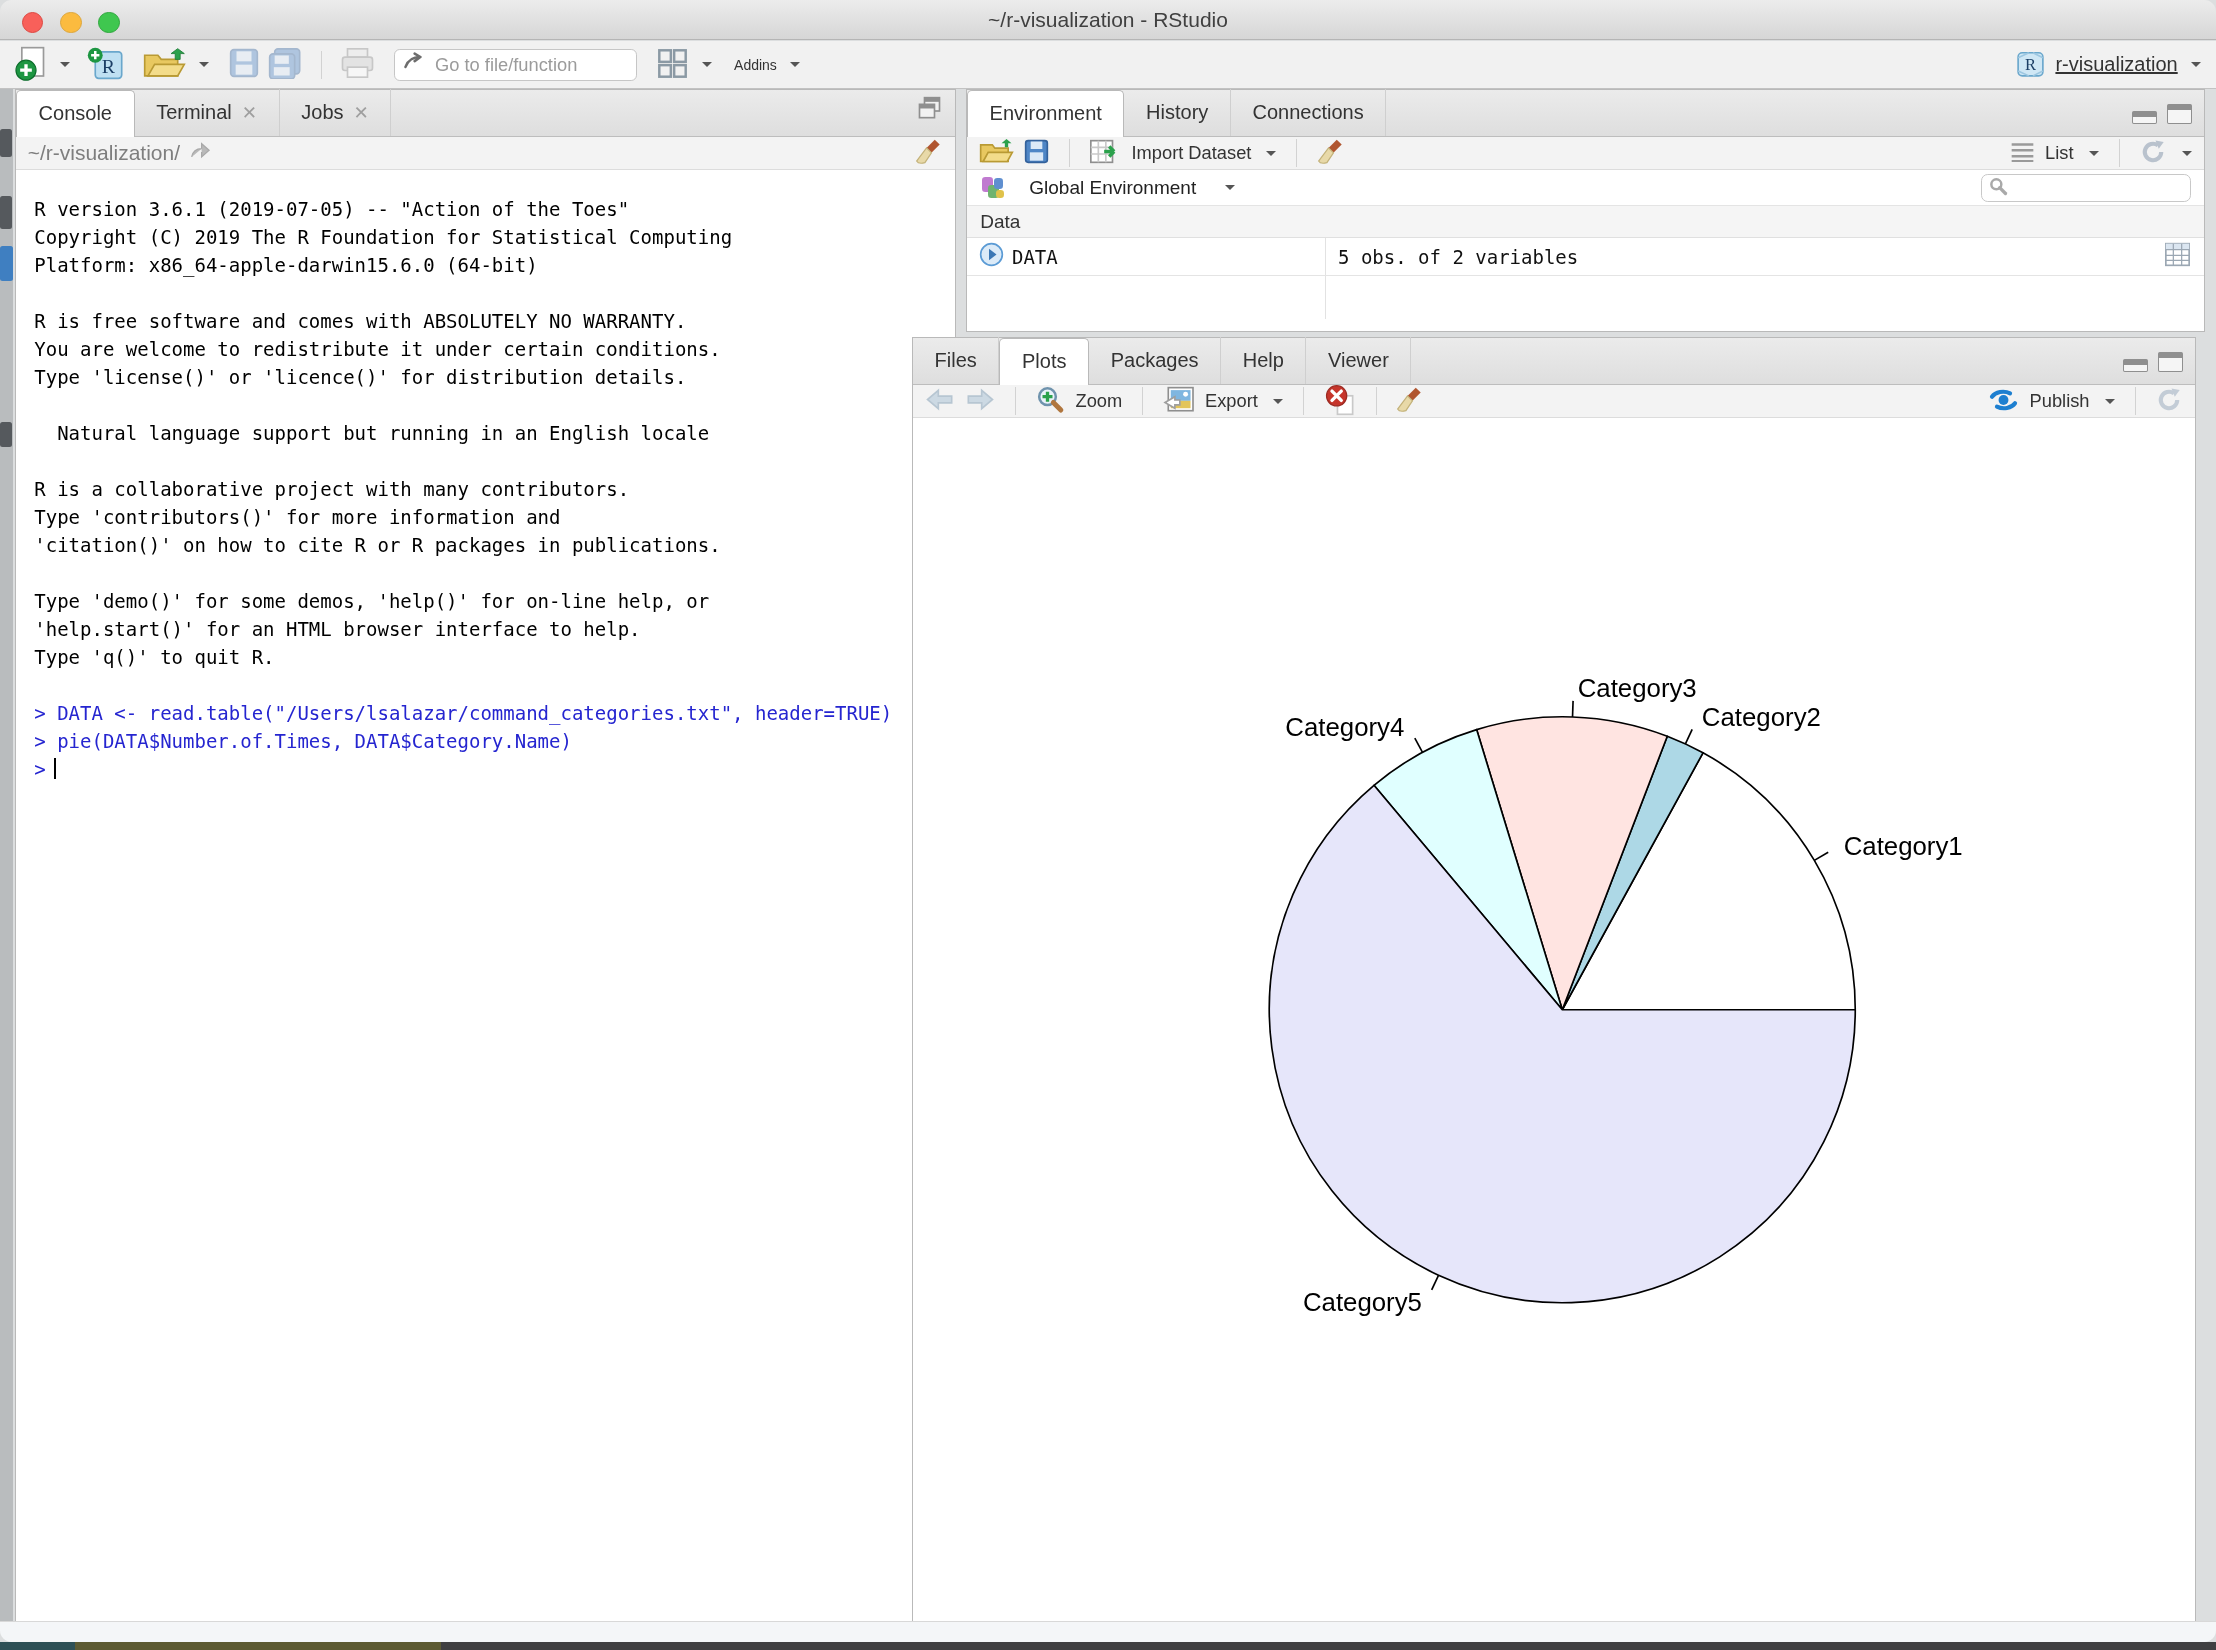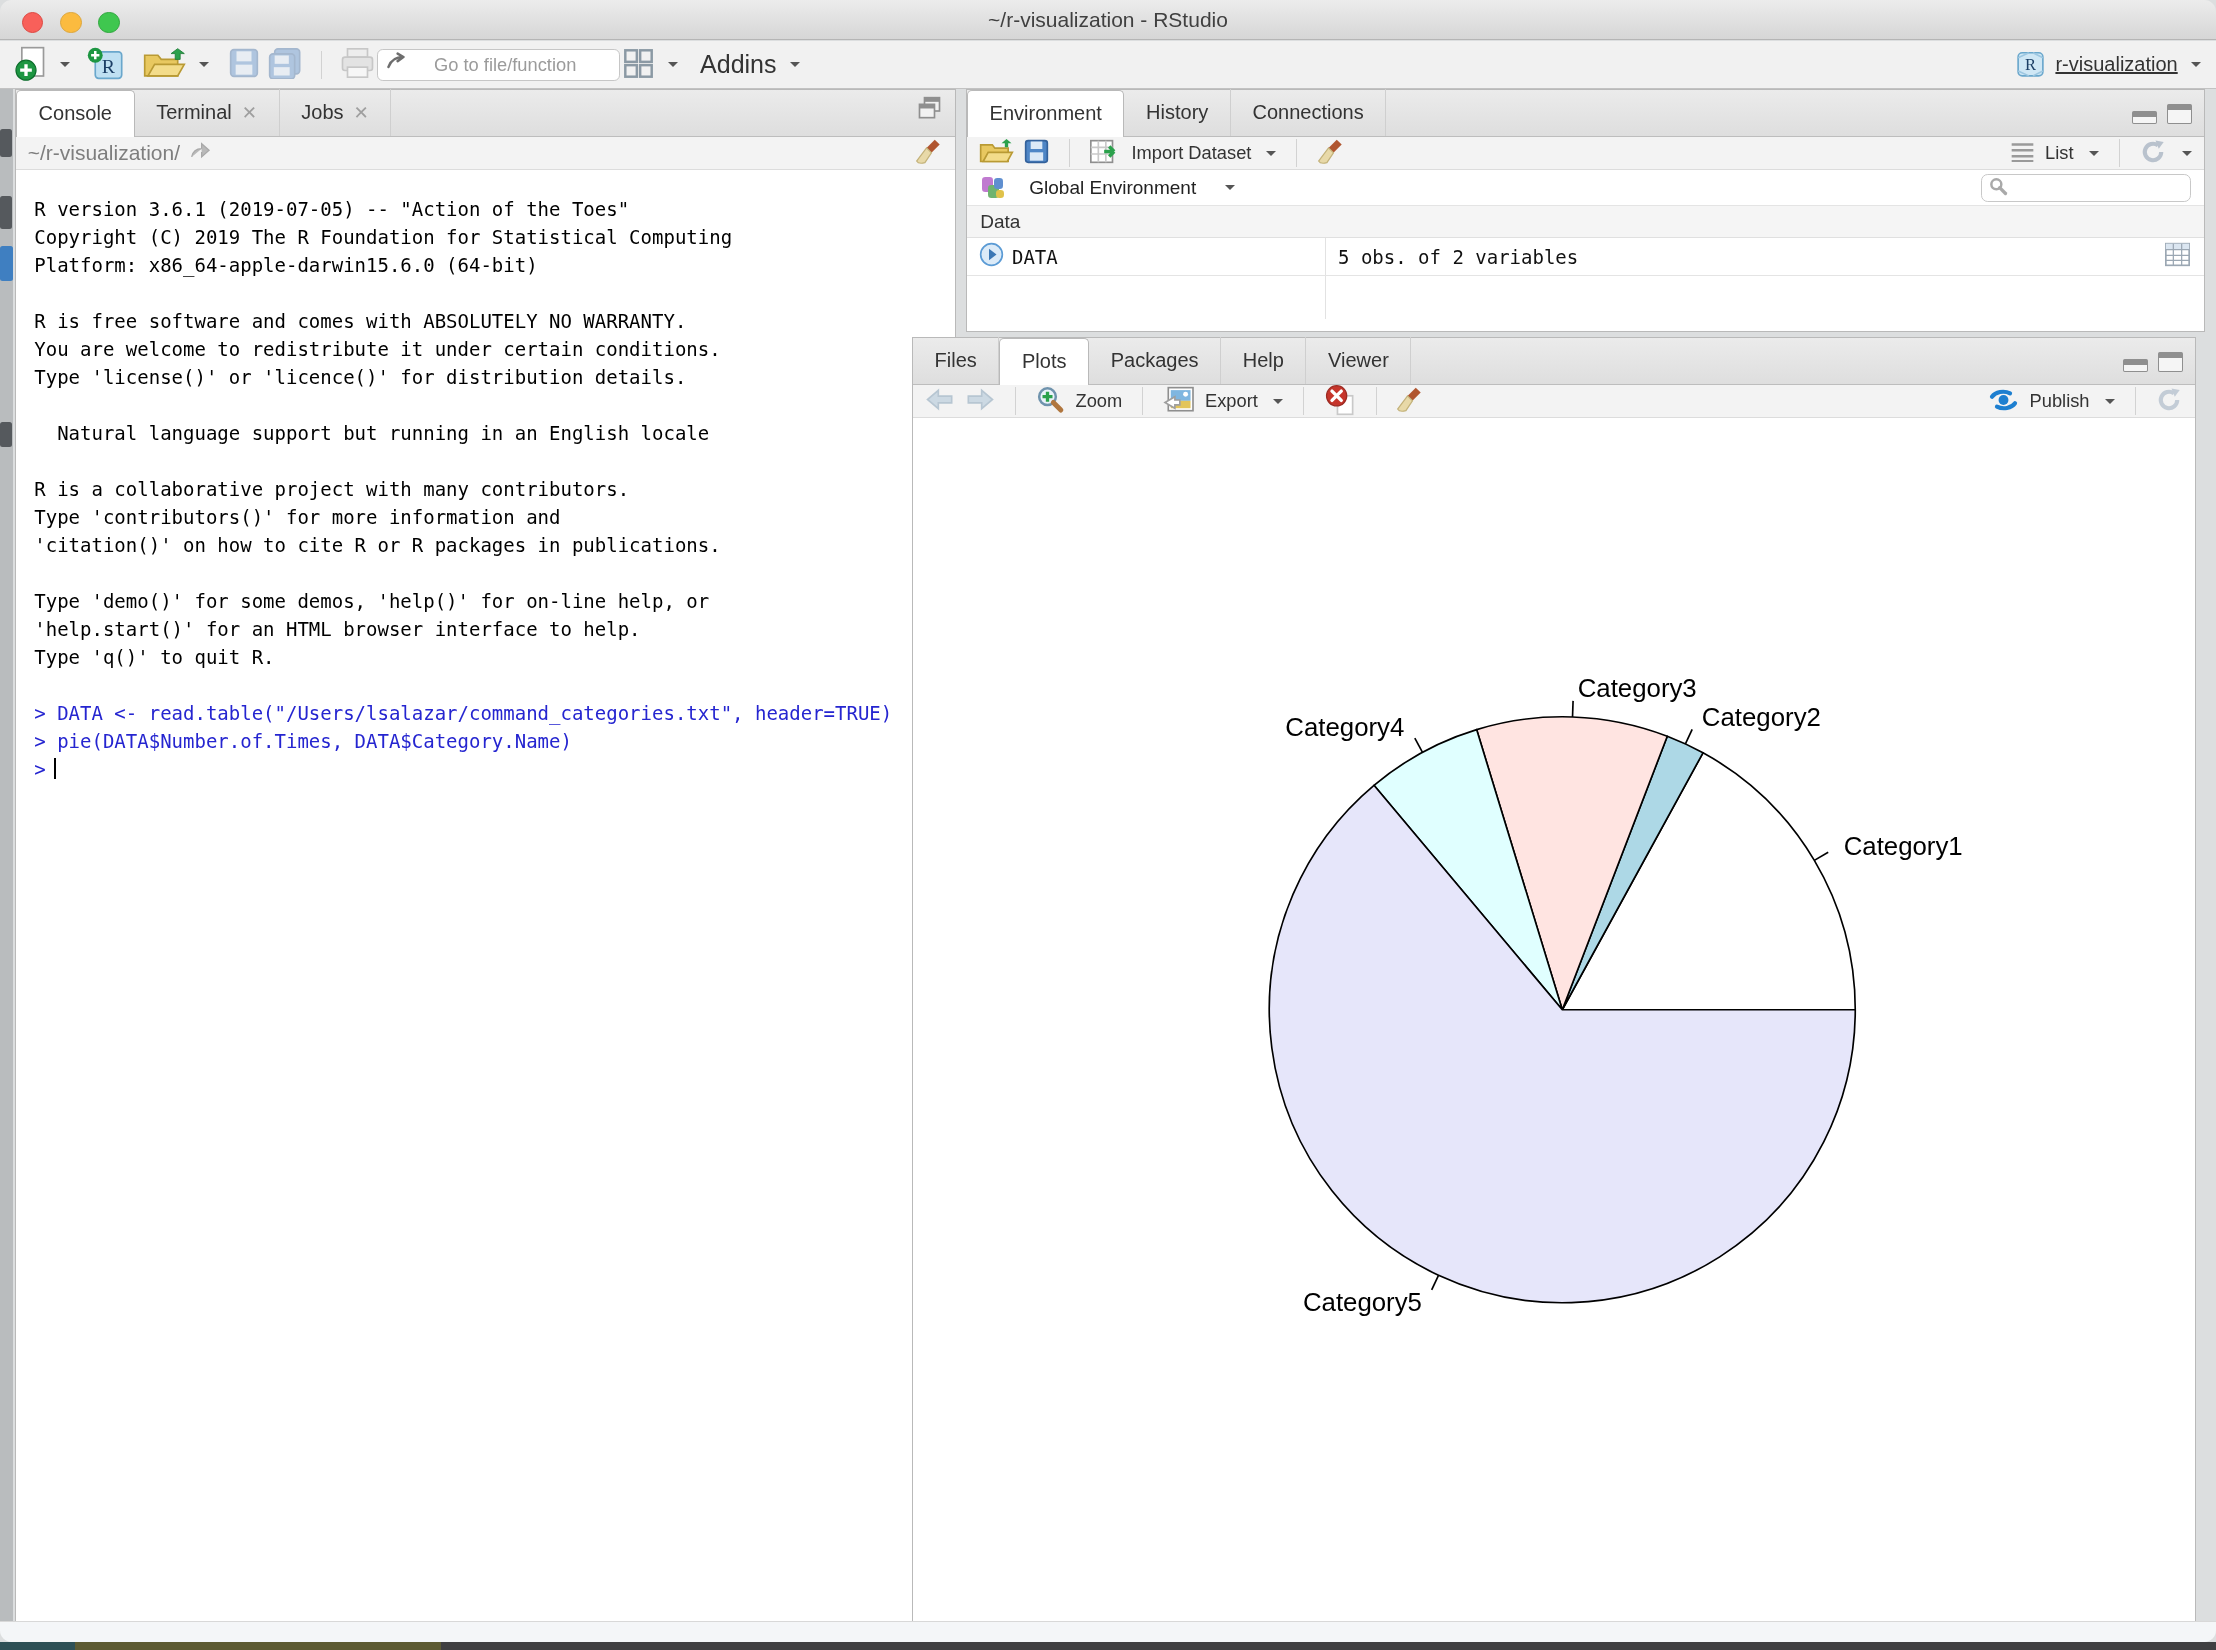--- a/index.html
+++ b/index.html
@@ -18,23 +18,23 @@
     text-align:center;font-size:21px;color:#404040;}
   .toolbar{position:absolute;left:0;top:41px;width:2216px;height:48px;background:#f1f1f1;
     border-bottom:0.8px solid #c2c2c2;display:flex;align-items:center;padding:0 15px;}
   .tb-group{display:flex;align-items:center;gap:8.3px;}
   .caret{width:0;height:0;border-left:5.8px solid transparent;border-right:5.8px solid transparent;
     border-top:7.5px solid #555;display:inline-block;margin-left:5px;}
   .caret.small{border-left-width:5px;border-right-width:5px;border-top-width:5.8px;}
   .vsep{width:0.8px;height:28px;background:#d2d2d2;margin:0 10px;}
   .faded{opacity:.4;}
   .goto-box{display:flex;align-items:center;width:243px;height:32px;background:#fff;
-    border:0.8px solid #c6c6c6;border-radius:5.8px;margin:0 2px;padding:0 8.3px;gap:26px;}
+    border:0.8px solid #c6c6c6;border-radius:5.8px;margin:0 19px;padding:0 8.3px;gap:10px;}
   .goto-box .ph{color:#9b9b9b;font-size:18.3px;}
-  .tb-label{font-size:25px;color:#333;}
+  .tb-label{font-size:14px;color:#333;}
   .proj-right{margin-left:auto;display:flex;align-items:center;gap:8.3px;}
   
   .pane{position:absolute;background:#fff;border:0.8px solid #b9b9b9;}
   .tabbar{position:relative;height:47px;background:linear-gradient(#ebebeb,#dedede);
     border-bottom:0.8px solid #bdbdbd;display:flex;align-items:flex-end;}
   .tab{height:47px;display:flex;align-items:center;padding:0 21.6px;font-size:20px;color:#333;
     border-right:0.8px solid #cfcfcf;background:transparent;position:relative;}
   .tab .x{color:#9f9f9f;font-size:18.3px;margin-left:10px;}
   .tab.active{background:#fff;border:0.8px solid #b9b9b9;border-bottom:none;height:47px;
     margin-bottom:-0.8px;border-radius:5px 5px 0 0;}

